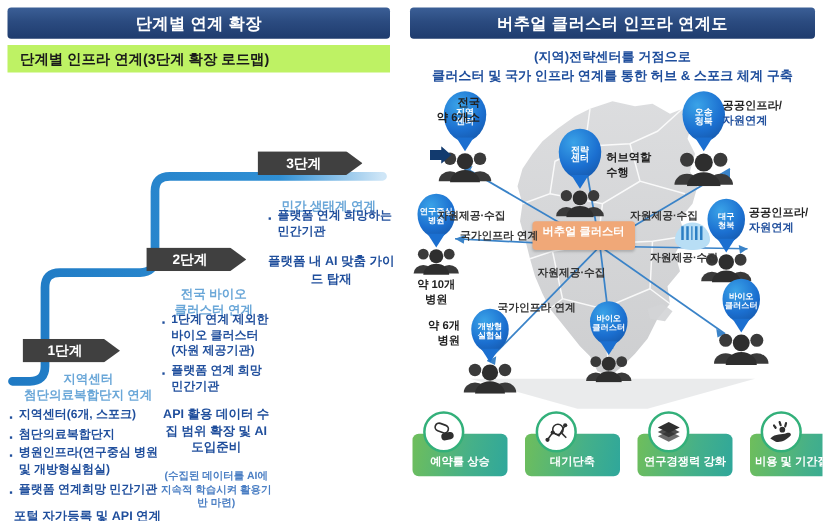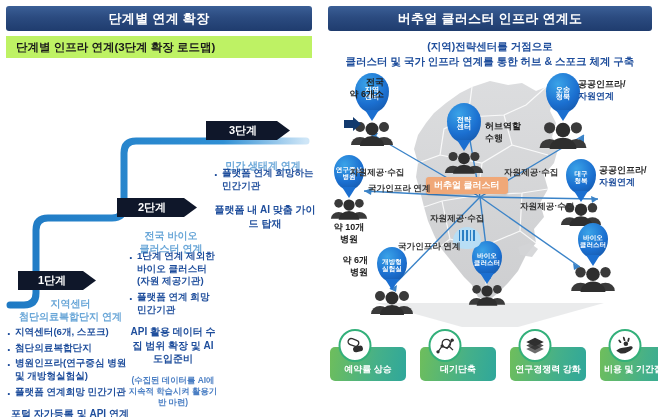--- a/index.html
+++ b/index.html
@@ -34,21 +34,21 @@
   }
 
   
   .roadmap { position: relative; width: 318px; height: 360px; }
 
   .stair { position: absolute; left: 0; top: 0; width: 318px; height: 360px; }
 
   .stage-arrow {
     position: absolute;
     height: 19px;
-    background: #0f172a;
+    background: #404040;
     display: flex; align-items: center; justify-content: center;
     color: #ffffff; font-size: 11px; font-weight: bold;
     padding-right: 10px;
     clip-path: polygon(0 0, calc(100% - 13px) 0, 100% 50%, calc(100% - 13px) 100%, 0 100%);
   }
   .arrow-s3 { left: 206px; top: 63px; width: 84px; }
   .arrow-s2 { left: 117px; top: 140px; width: 80px; }
   .arrow-s1 { left: 18px;  top: 213px; width: 78px; }
 
   .stage-title {
@@ -115,21 +115,21 @@
   }
   .side-cap {
     position: absolute; font-size: 9px; font-weight: bold;
     color: #222; line-height: 1.3;
   }
   .edge-lbl {
     position: absolute; font-size: 8.6px; font-weight: bold; color: #333;
     white-space: nowrap;
   }
   .hub {
-    position: absolute; display: flex; flex-direction: column; align-items: center; gap: 32px;
+    position: absolute; display: flex; flex-direction: row;  gap: 32px;
   }
   .hub-box {
     background: #f0a878; color: #ffffff;
     font-size: 9px; font-weight: bold;
     padding: 2px 8px; border-radius: 3px;
     box-shadow: 0 1px 2px rgba(0,0,0,.18);
   }
   .hub-bulb {
     width: 28px; height: 22px; margin-top: 1px;
     background: #b8def5;

